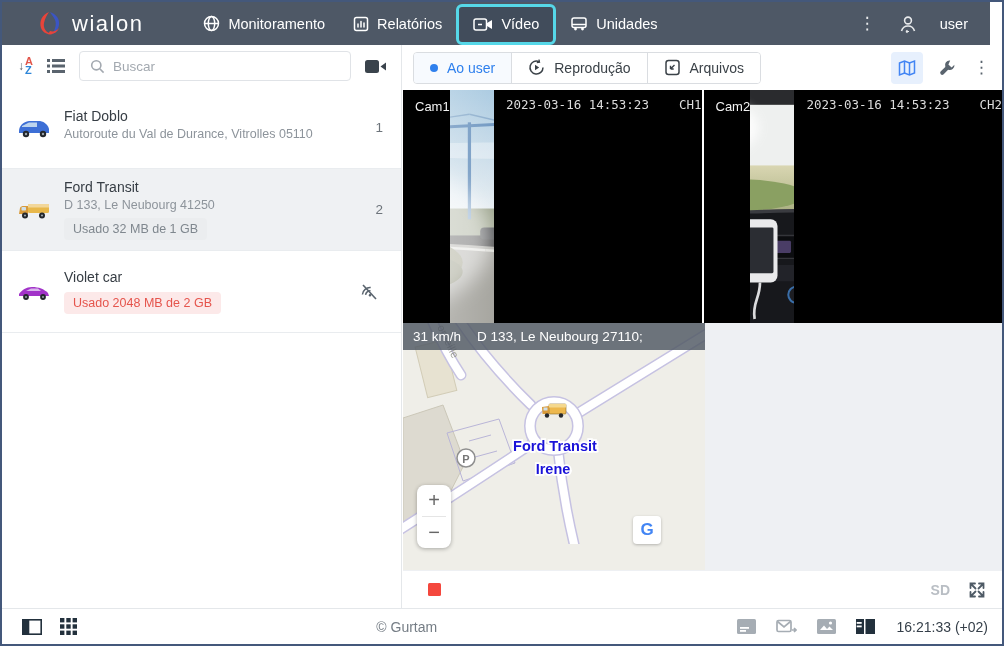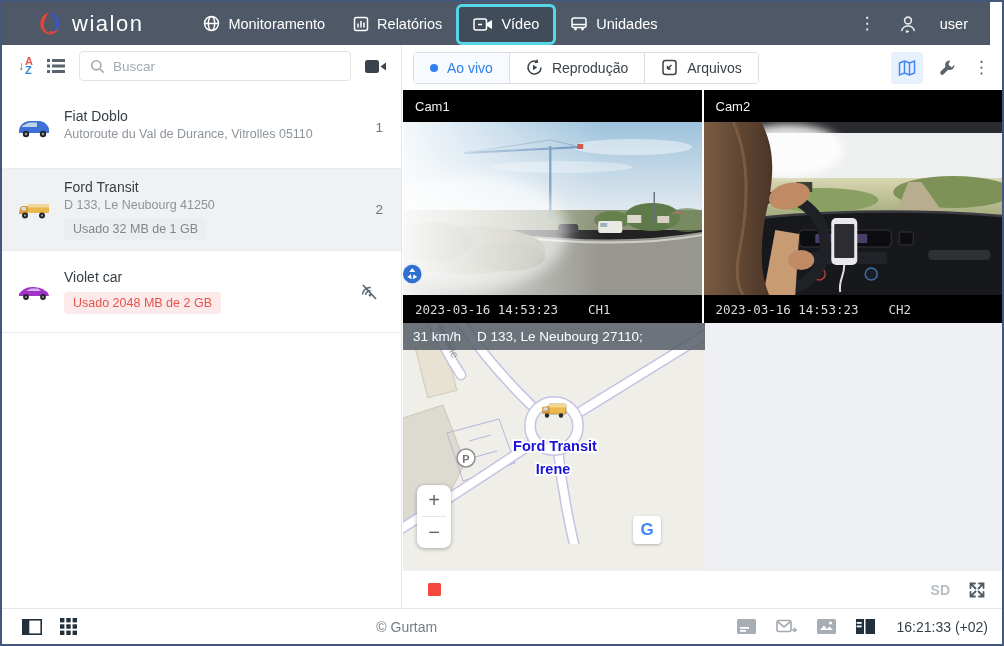--- a/index.html
+++ b/index.html
@@ -46,21 +46,21 @@
   .vtab { display:flex; align-items:center; gap:9px; padding:0 16px; font-size:14px; color:#3b4248; cursor:pointer; border-right:1px solid #dadde1; background:#fff; }
   .vtab:last-child { border-right:none; }
   .vtab.active { color:#2f80ed; background:#f7fafe; }
   .dot { width:8px; height:8px; border-radius:50%; background:#2f80ed; }
   .video-head-right { margin-left:auto; display:flex; align-items:center; gap:16px; }
   .maptool-btn { width:32px; height:32px; border-radius:4px; background:#e7f0fd; display:flex; align-items:center; justify-content:center; cursor:pointer; }
   .icon-btn { cursor:pointer; display:flex; align-items:center; }
   .kebab-dark { color:#5a646e; font-size:17px; cursor:pointer; }
 
   .cam-row { height:233px; display:flex; gap:2px; background:#fff; }
-  .cam { flex:1; display:flex; flex-direction:column; background:#000; min-width:0; }
+  .cam { flex:1; display:flex; flex-direction:row; background:#000; min-width:0; }
   .cam-title { height:32px; display:flex; align-items:center; padding-left:12px; color:#f2f2f2; font-size:13px; background:#000; }
   .cam-view { flex:1; position:relative; overflow:hidden; background:#222; cursor:pointer; }
   .cam-view svg { width:100%; height:100%; display:block; }
   .cam-meta { height:28px; display:flex; align-items:center; padding-left:12px; gap:30px; color:#dcdcdc; background:#000;
               font-family:"DejaVu Sans Mono", monospace; font-size:12.5px; }
 
   .below-row { flex:1; position:relative; background:#eef0f3; }
   .mini-map { position:absolute; left:0; top:0; width:302px; height:247px; background:#efeee8; overflow:hidden; }
   .map-head { position:absolute; top:0; left:0; right:0; height:27px; background:rgba(82,91,101,.84); color:#fff; display:flex; align-items:center; gap:16px; padding:0 10px; font-size:13.5px; z-index:3; }
   .mini-map svg.mapsvg { position:absolute; inset:0; }
@@ -255,21 +255,21 @@
         </span>
       </div>
     </div>
   </div>
 
   <div class="video-panel">
     <div class="video-head">
       <div class="tab-group">
         <div class="vtab active">
           <span class="dot"></span>
-          <span>Ao vivo</span>
+          <span>Ao user</span>
         </div>
         <div class="vtab">
           <span>
             <svg width="17" height="17" viewBox="0 0 17 17" fill="none" stroke="#3b4248" stroke-width="1.5">
               <path d="M15 8.5 A6.5 6.5 0 1 1 11 2.5"></path>
                 <path d="M11 0.5 L11.5 3.2 L8.8 3.6" stroke-width="1.3"></path>
               <path d="M7 5.8 L11.2 8.5 L7 11.2 Z" fill="#3b4248" stroke="none"></path>
             </svg>
           </span>
           <span>Reprodução</span>

